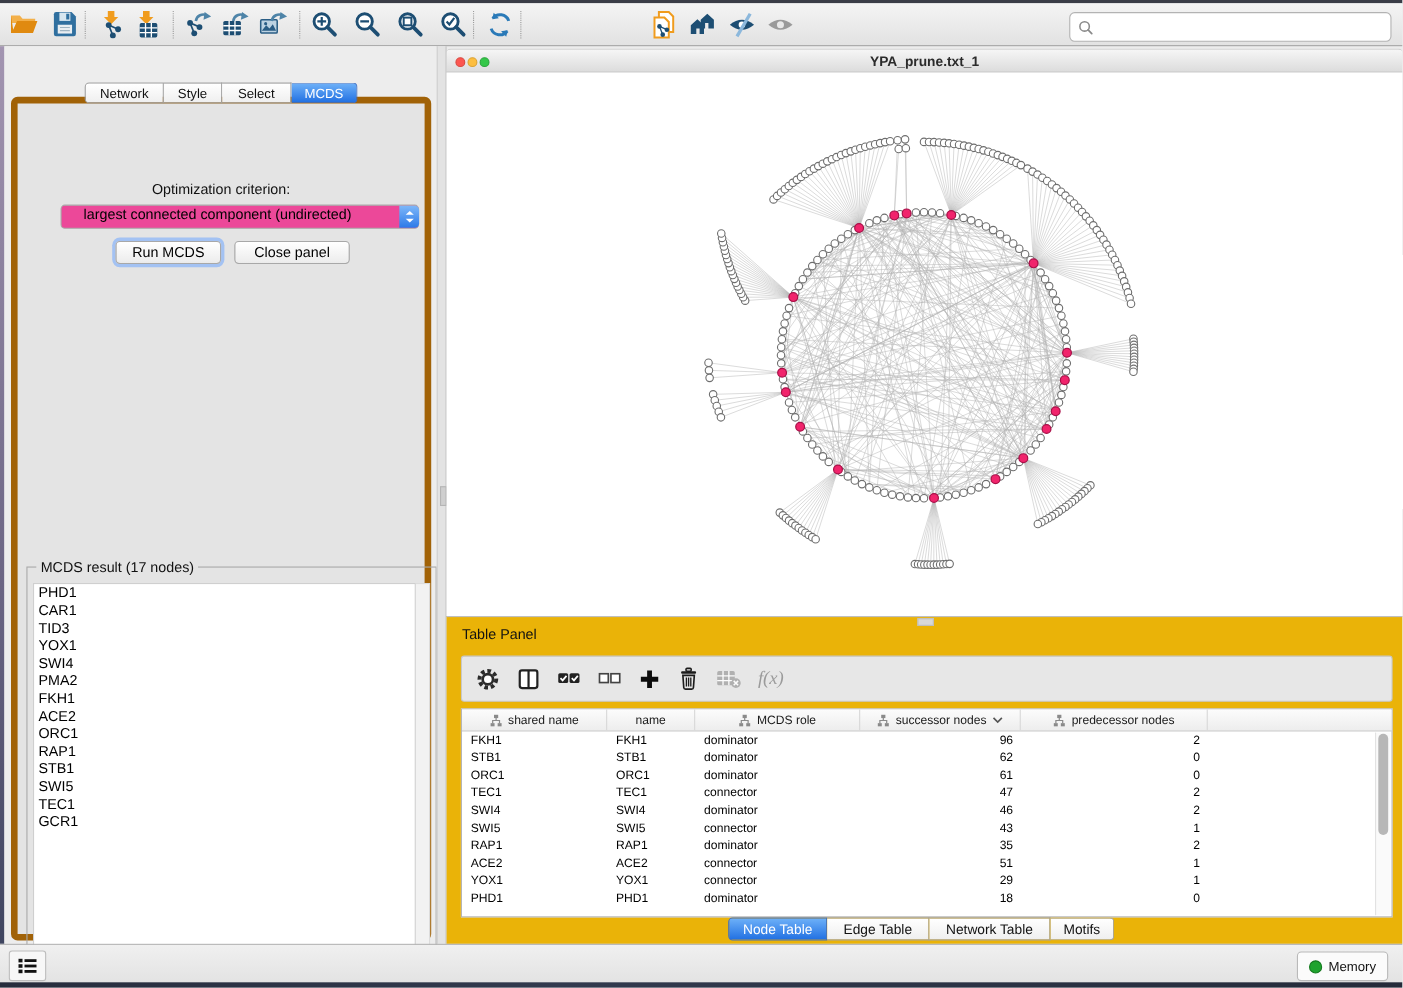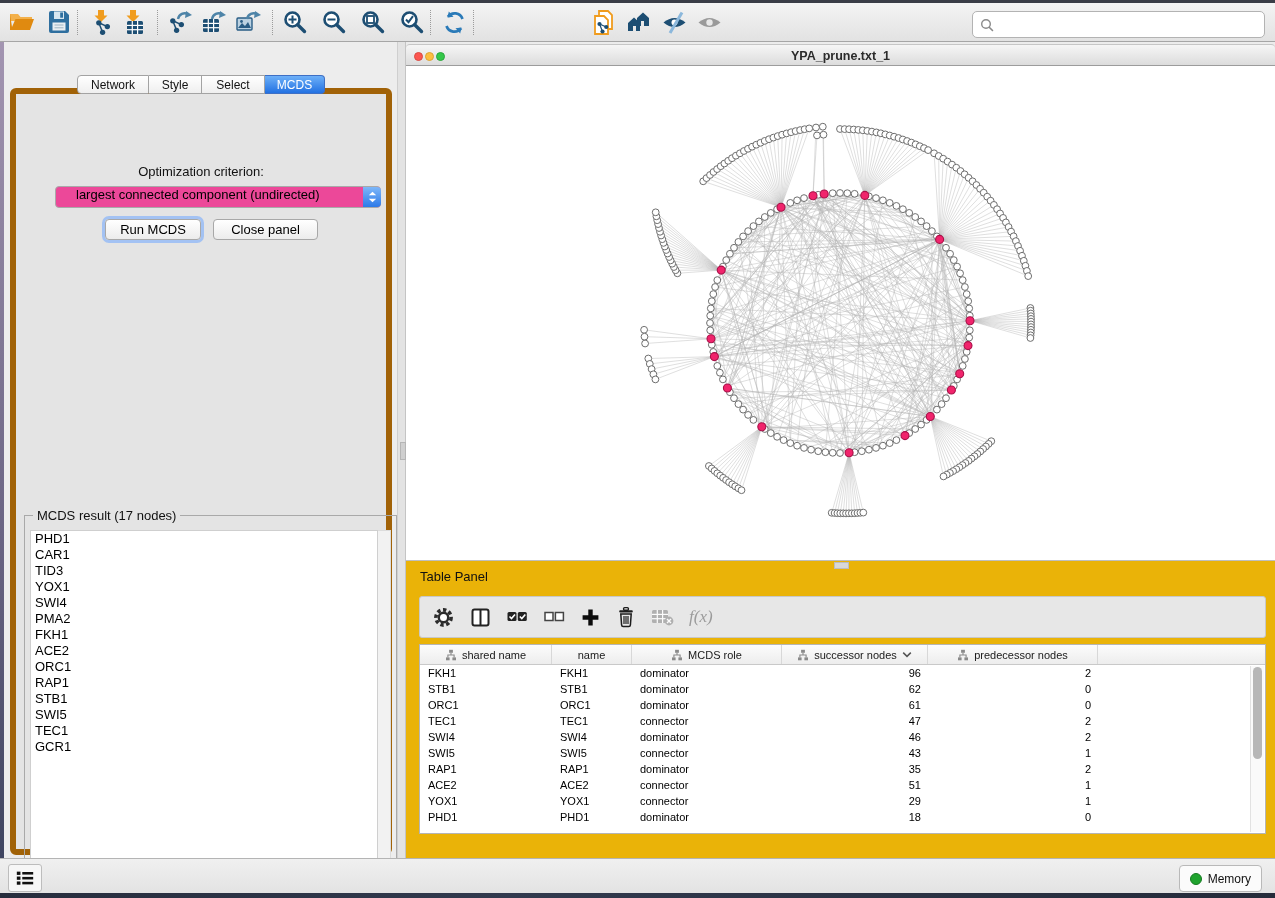--- a/index.html
+++ b/index.html
@@ -1334,20 +1334,26 @@
           <div class="tcell l" style="width: 80px; flex: 0 0 80px;">PHD1</div>
           <div class="tcell l" style="width: 150px; flex: 0 0 150px;">dominator</div>
           <div class="tcell r" style="width: 146px; flex: 0 0 146px;">18</div>
           <div class="tcell r" style="width: 170px; flex: 0 0 170px;">0</div>
         </div>
       </div>
     <div id="tp-scroll">
         <div id="tp-thumb"></div>
       </div>
   </div>
+  <div id="tp-tabs" class="seg">
+      <div class="active" style="width: 90px;">Node Table</div>
+      <div style="width: 93px;">Edge Table</div>
+      <div style="width: 110px;">Network Table</div>
+      <div style="width: 58px;">Motifs</div>
+    </div>
 </div>
 
 <div id="status-bar" class="abs">
   <div id="list-button">
     <svg width="20" height="20" viewBox="0 0 22 22">
       <g fill="#111">
           <rect x="2" y="4" width="4" height="3.6"></rect>
           <rect x="8" y="4.4" width="12" height="2.8"></rect>
       <rect x="2" y="9.4" width="4" height="3.6"></rect>
           <rect x="8" y="9.8" width="12" height="2.8"></rect>

